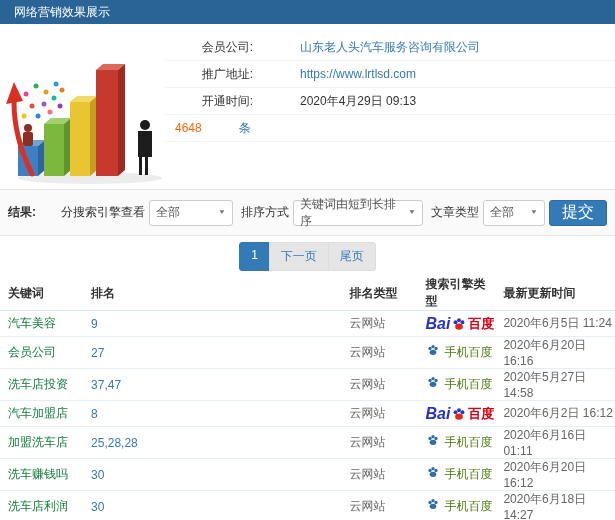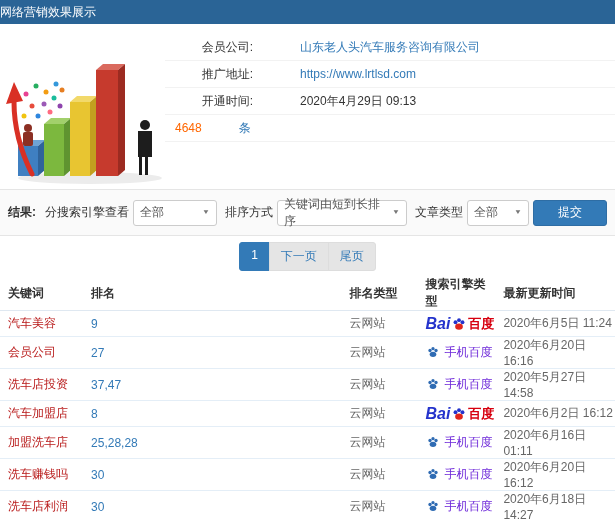--- a/index.html
+++ b/index.html
@@ -1,56 +1,56 @@
 <!DOCTYPE html>
 <html><head>
 <meta charset="utf-8">
 <style>
   * { box-sizing: border-box; }
   body {
     margin: 0; width: 615px; height: 520px; overflow: hidden;
     font-family: "Liberation Sans", "DejaVu Sans", sans-serif;
     font-size: 12px; background: #fff; color: #333;
   }
-  .topbar { height: 24px; background: #2a6496; color: #fff; line-height: 24px; }
+  .topbar { height: 24px; background: #2a6496; color: #fff; line-height: 24px; padding-left: 14px; }
   .info-panel { position: relative; height: 166px; border-bottom: 1px solid #e5e5e5; background: #fff; }
   .chart { position: absolute; left: 2px; top: 4px; width: 170px; height: 158px; }
   .info-rows { margin-left: 165px; padding-top: 10px; }
   .info-row { display: flex; align-items: center; height: 27px; border-bottom: 1px solid #f2f2f2; gap: 37px; }
   .info-label { width: 88px; text-align: right; color: #333; flex: none; }
   .info-value { margin-left: 10px; }
   a.link { color: #337ab7; text-decoration: none; cursor: pointer; }
   .orange { color: #f60; margin-left: 10px; }
   .blue { color: #337ab7; }
   .filter-bar { height: 46px; background: #fafafa; border-bottom: 1px solid #e5e5e5; display: flex; align-items: center; padding: 0 8px; }
   .result-label { font-weight: bold; }
   .filter-controls { margin-left: auto; display: flex; align-items: center; gap: 4px; }
   .flabel { color: #333; margin-left: 4px; }
   .select { height: 26px; border: 1px solid #ccc; border-radius: 3px; background: #fff; display: flex; align-items: center; justify-content: space-between; padding: 0 6px; color: #555; cursor: pointer; }
   .select .caret { font-size: 8px; color: #777; margin-left: 6px; transform: scaleY(.8); }
   .w-engine { width: 84px; } .w-sort { width: 130px; } .w-type { width: 62px; }
-  .submit { height: 26px; padding: 0 24px; background: #337ab7; color: #fff; border: 1px solid #2e6da4; border-radius: 3px; font-size: 12px; cursor: pointer; }
+  .submit { height: 26px; padding: 0 12px; background: #337ab7; color: #fff; border: 1px solid #2e6da4; border-radius: 3px; font-size: 16px; cursor: pointer; }
   .pager-wrap { height: 40px; display: flex; align-items: center; justify-content: center; background: #fff; }
   .pager { display: flex; list-style: none; margin: 0; padding: 0; }
   .pager li { border: 1px solid #ddd; background: #e5e5e5; color: #337ab7; padding: 5px 11px; margin-left: -1px; cursor: pointer; }
   .pager li.active { background: #337ab7; border-color: #337ab7; color: #fff; }
   .pager li:first-child { border-radius: 3px 0 0 3px; margin-left: 0; }
   .pager li:last-child { border-radius: 0 3px 3px 0; }
   table { width: 100%; border-collapse: collapse; table-layout: fixed; }
   th, td { text-align: left; padding: 0 0 0 8px; height: 26px; vertical-align: middle; font-size: 12px; }
   thead th { font-weight: bold; color: #333; border-bottom: 1px solid #dfe8f1; }
   tbody td { border-bottom: 1px solid #e4eef7; }
-  .c-kw { color: #b91c1c; }
+  .c-kw { color: #15803d; }
   .c-rank a { color: #337ab7; text-decoration: none; cursor: pointer; }
   .c-type, .c-time { color: #666; }
   .bd-logo { display: inline-flex; align-items: center; font-weight: bold; }
   .bd-bai { color: #2433cc; font-size: 16px; font-style: italic; }
   .bd-du { color: #d7000f; font-size: 13px; }
   .paw { display: inline-flex; margin: 0 2px; }
-  .mb-logo { display: inline-flex; align-items: center; gap: 3px; color: #6d28d9; }
+  .mb-logo { display: inline-flex; align-items: flex-start; gap: 3px; color: #4d7c0f; }
 </style>
 </head>
 <body>
 
 <div class="topbar">
   <span>网络营销效果展示</span>
 </div>
 
 <div class="info-panel">
   <div class="chart">

